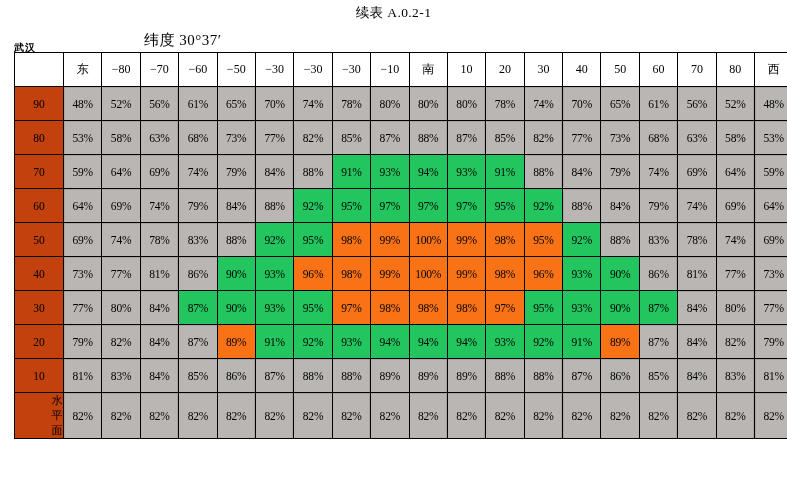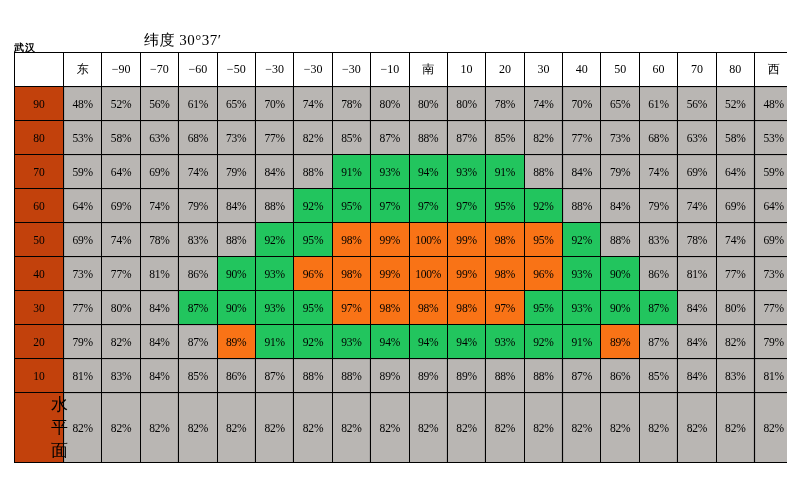--- a/index.html
+++ b/index.html
@@ -97,41 +97,42 @@
   td.sh-light {
     background-color: #22c55e;
   }
   td.plain {
     background: #f97316;
   }
   .lastrow td {
     height: 28px;
   }
   .lastrow td.rowhead {
-    font-size: 17px;
+    font-size: 11px;
     padding-left: 36px;
   }
 </style>
 </head>
 <body>
 
 <div class="page">
 
+  <div class="doc-title">续表 A.0.2-1</div>
 
   <div class="header-row">
     <span class="city-label">武汉</span>
     <span class="lat-label">纬度 30°37′</span>
   </div>
 
   <table class="grid">
     <thead>
       <tr>
         <th class="corner"></th>
         <th class="colhead">东</th>
-        <th class="colhead">−90</th>
+        <th class="colhead">−80</th>
         <th class="colhead">−70</th>
         <th class="colhead">−60</th>
         <th class="colhead">−50</th>
         <th class="colhead">−30</th>
         <th class="colhead">−30</th>
         <th class="colhead">−30</th>
         <th class="colhead">−10</th>
         <th class="colhead">南</th>
         <th class="colhead">10</th>
         <th class="colhead">20</th>

